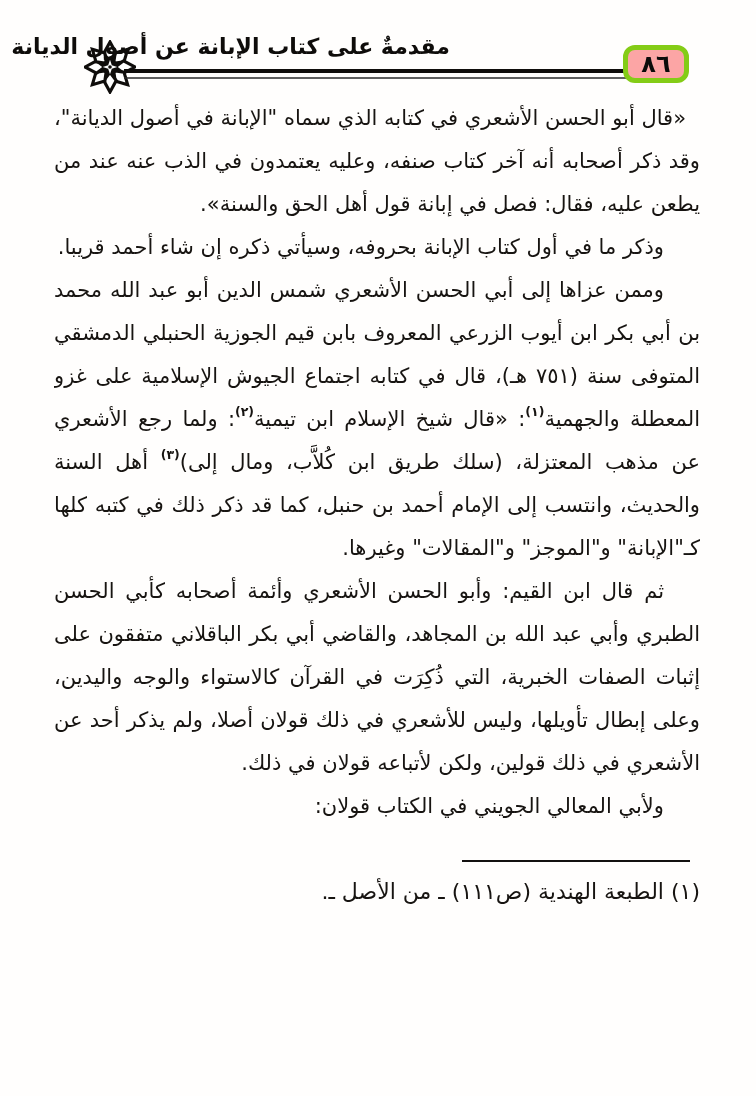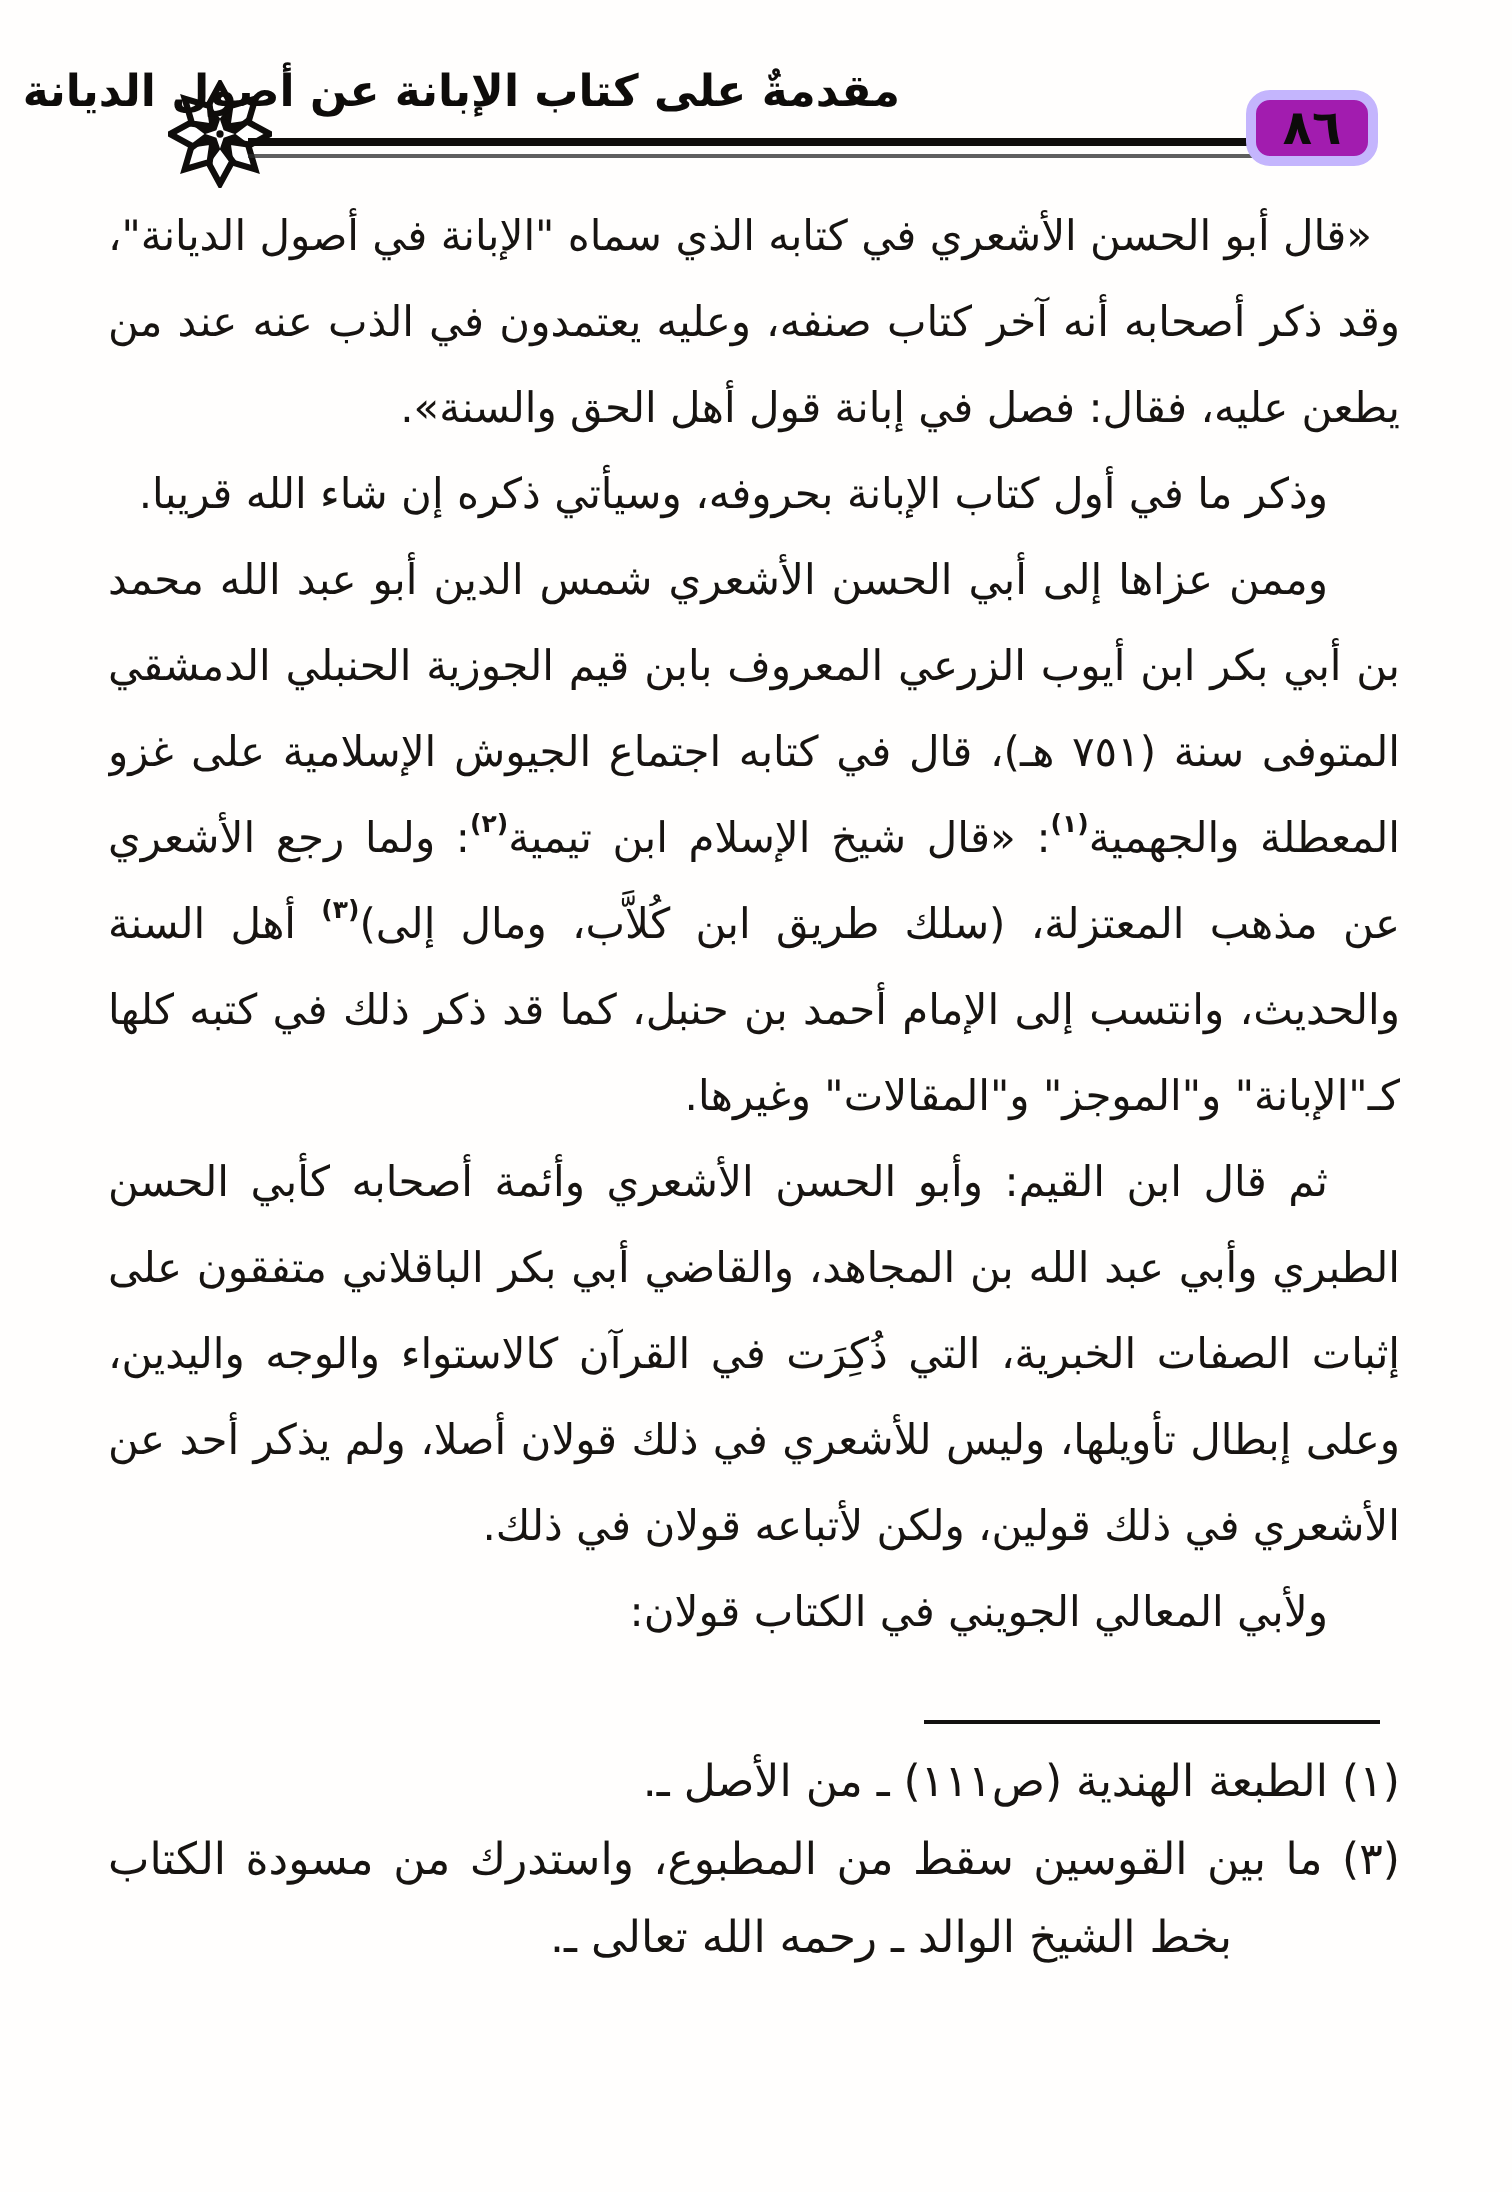--- a/index.html
+++ b/index.html
@@ -14,21 +14,21 @@
   .hdr-title{
     position:absolute;left:128px;top:34px;width:322px;height:34px;
     direction:rtl;
     font-size:22px;font-weight:bold;letter-spacing:0px;
     white-space:nowrap;color:#0e0c0a;
   }
   .rule-thick{position:absolute;left:124px;top:69px;width:506px;height:4px;background:#0f0d0b;}
   .rule-thin{position:absolute;left:124px;top:77px;width:506px;height:2px;background:#2a2a2a;opacity:.75;}
   .pagenum-box{
     position:absolute;left:623px;top:45px;width:66px;height:38px;
-    border:5px solid #c4b5fd;border-radius:12px;background:#a21caf;
+    border:5px solid #84cc16;border-radius:12px;background:#fca5a5;
     display:flex;align-items:center;justify-content:center;box-sizing:border-box;
   }
   .pagenum{font-size:24px;font-weight:bold;line-height:1;color:#0c0b0a;}
   
   .body{
     position:absolute;top:97px;left:54px;right:56px;height:762px;overflow:hidden;
     direction:rtl;text-align:justify;
     font-size:21px;line-height:43px;color:#171411;
   }
   .para{margin:0;text-indent:36px;}
@@ -70,25 +70,24 @@
     <div class="rule-thick"></div>
     <div class="rule-thin"></div>
 
     <div class="pagenum-box">
       <span class="pagenum">٨٦</span>
     </div>
   </header>
 
   <main class="body">
     <p class="para indent-sm">«قال أبو الحسن الأشعري في كتابه الذي سماه "الإبانة في أصول الديانة"، وقد ذكر أصحابه أنه آخر كتاب صنفه، وعليه يعتمدون في الذب عنه عند من يطعن عليه، فقال: فصل في إبانة قول أهل الحق والسنة».</p>
-    <p class="para">وذكر ما في أول كتاب الإبانة بحروفه، وسيأتي ذكره إن شاء الله قريبا.</p>
+    <p class="para">وذكر ما في أول كتاب الإبانة بحروفه، وسيأتي ذكره إن شاء أحمد قريبا.</p>
     <p class="para"><span>وممن عزاها إلى أبي الحسن الأشعري شمس الدين أبو عبد الله محمد بن أبي بكر ابن أيوب الزرعي المعروف بابن قيم الجوزية الحنبلي الدمشقي المتوفى سنة (٧٥١ هـ)، قال في كتابه اجتماع الجيوش الإسلامية على غزو المعطلة والجهمية</span><sup class="fn-ref">(١)</sup><span>: «قال شيخ الإسلام ابن تيمية</span><sup class="fn-ref">(٢)</sup><span>: ولما رجع الأشعري عن مذهب المعتزلة، (سلك طريق ابن كُلاَّب، ومال إلى)</span><sup class="fn-ref">(٣)</sup><span> أهل السنة والحديث، وانتسب إلى الإمام أحمد بن حنبل، كما قد ذكر ذلك في كتبه كلها كـ"الإبانة" و"الموجز" و"المقالات" وغيرها.</span></p>
     <p class="para">ثم قال ابن القيم: وأبو الحسن الأشعري وأئمة أصحابه كأبي الحسن الطبري وأبي عبد الله بن المجاهد، والقاضي أبي بكر الباقلاني متفقون على إثبات الصفات الخبرية، التي ذُكِرَت في القرآن كالاستواء والوجه واليدين، وعلى إبطال تأويلها، وليس للأشعري في ذلك قولان أصلا، ولم يذكر أحد عن الأشعري في ذلك قولين، ولكن لأتباعه قولان في ذلك.</p>
     <p class="para">ولأبي المعالي الجويني في الكتاب قولان:</p>
   </main>
 
   <div class="fn-divider"></div>
   <footer class="footnotes">
     <p class="footnote"><span>(١)</span> <span>الطبعة الهندية (ص١١١) ـ من الأصل ـ.</span></p>
-    <p class="footnote"><span>(٣)</span> <span>ما بين القوسين سقط من المطبوع، واستدرك من مسودة الكتاب بخط الشيخ الوالد ـ رحمه الله تعالى ـ.</span></p>
   </footer>
 
 </div>
 
 </body></html>

